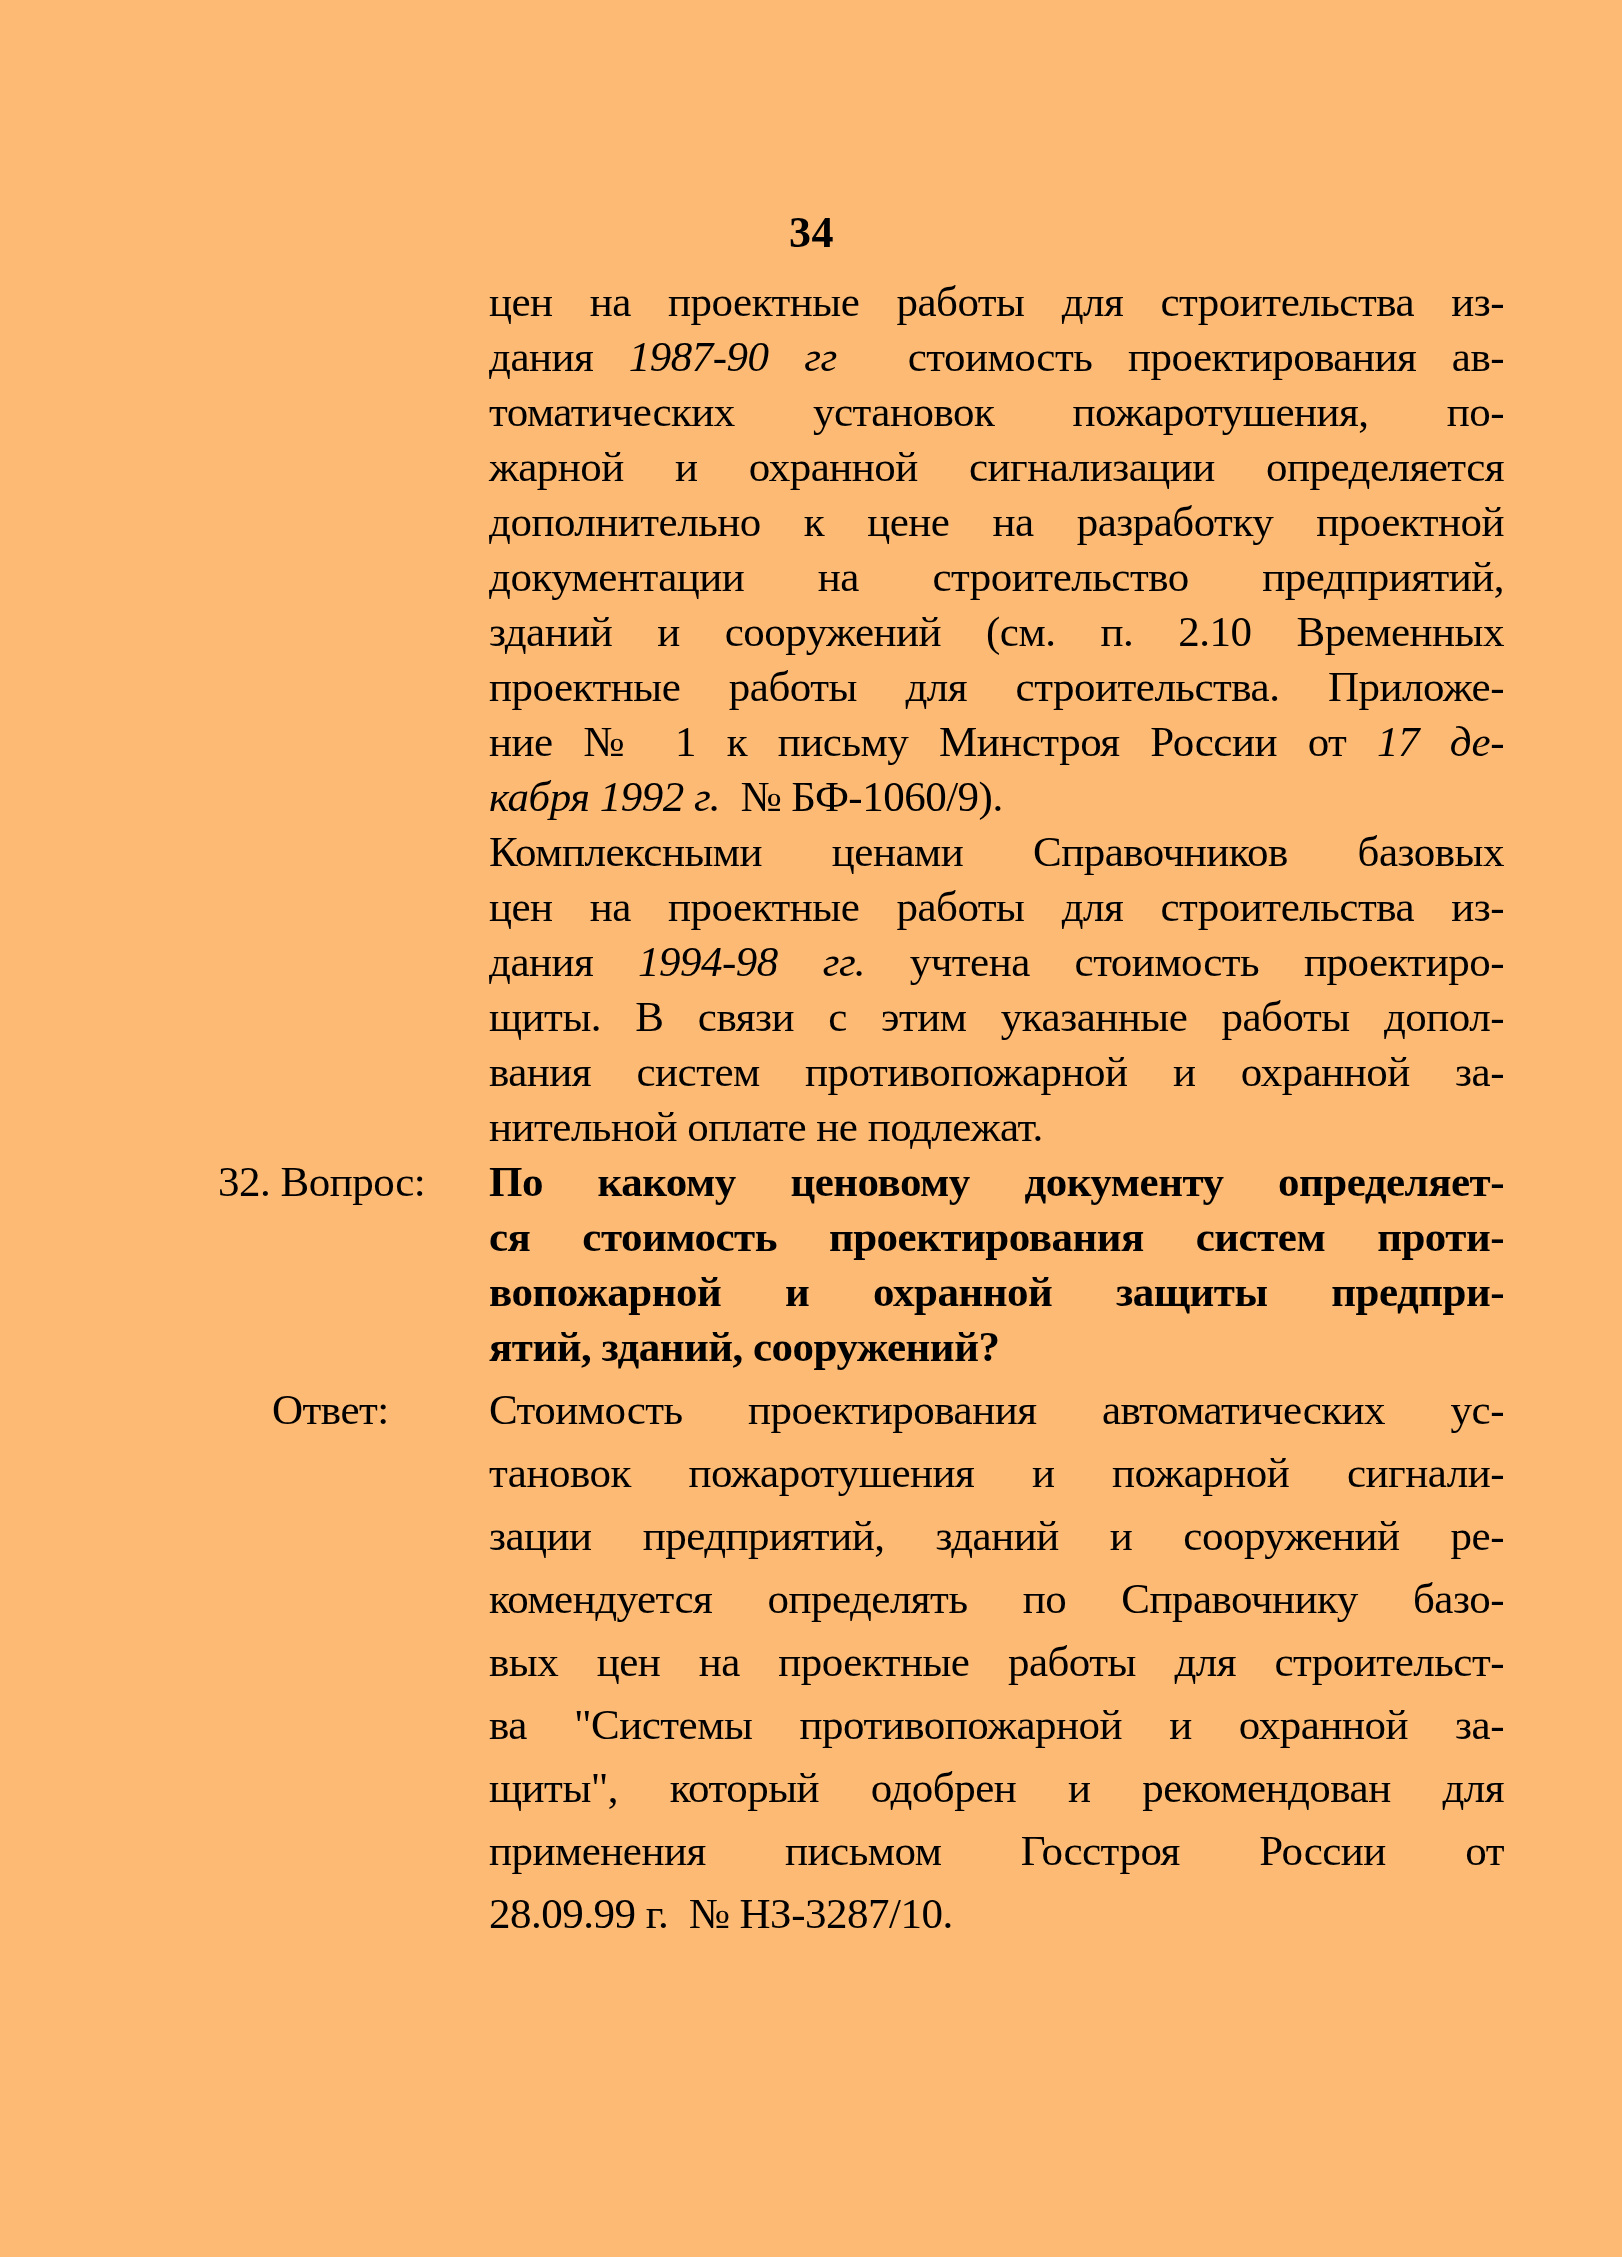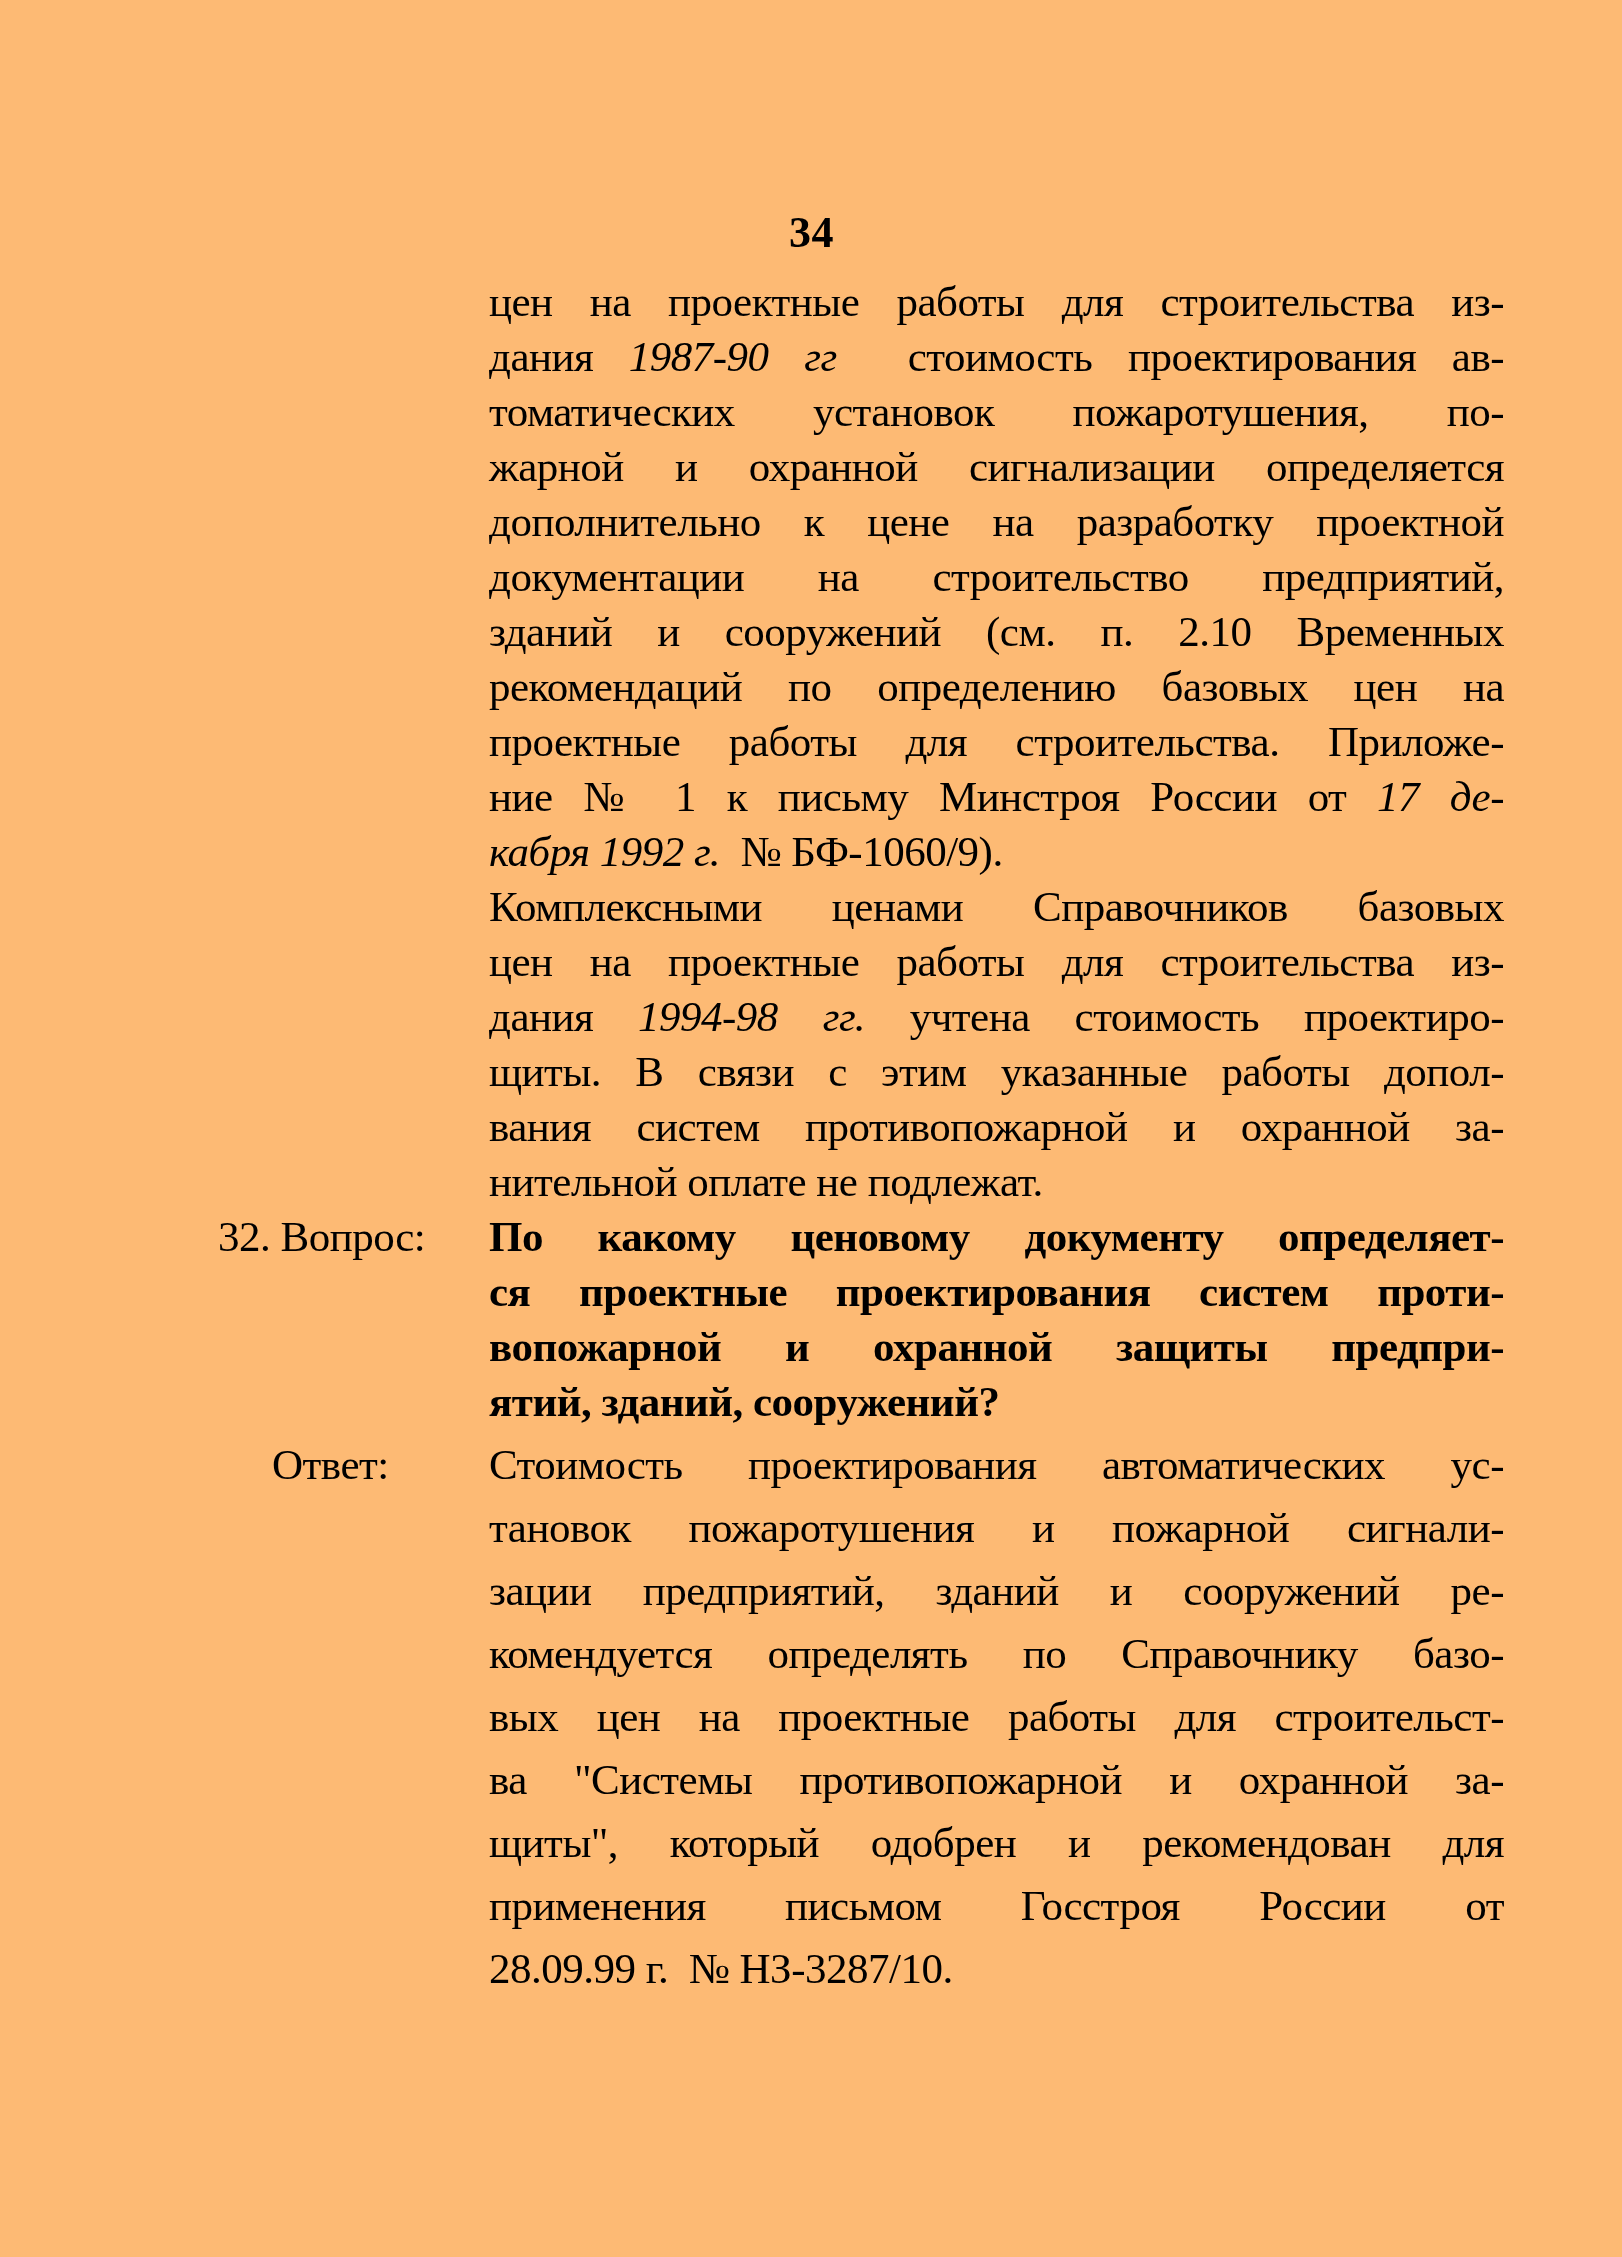--- a/index.html
+++ b/index.html
@@ -71,38 +71,37 @@
     <div class="row">
       <div class="label-cell"></div>
       <div class="lines cont">
           <div class="line"><span>цен на проектные работы для строительства из-</span></div>
           <div class="line"><span>дания </span><span class="it">1987-90 гг</span><span>&nbsp; стоимость проектирования ав-</span></div>
           <div class="line"><span>томатических установок пожаротушения, по-</span></div>
           <div class="line"><span>жарной и охранной сигнализации определяется</span></div>
           <div class="line"><span>дополнительно к цене на разработку проектной</span></div>
           <div class="line"><span>документации на строительство предприятий,</span></div>
           <div class="line"><span>зданий и сооружений (см. п. 2.10 Временных</span></div>
-          <div class="line"><span>рекомендаций по определению базовых цен на</span></div>
           <div class="line"><span>проектные работы для строительства. Приложе-</span></div>
           <div class="line"><span>ние № 1 к письму Минстроя России от </span><span class="it">17 де-</span></div>
           <div class="line flush"><span class="it">кабря 1992 г.</span><span>&nbsp; № БФ-1060/9).</span></div>
           <div class="line"><span>Комплексными ценами Справочников базовых</span></div>
           <div class="line"><span>цен на проектные работы для строительства из-</span></div>
           <div class="line"><span>дания </span><span class="it">1994-98 гг.</span><span> учтена стоимость проектиро-</span></div>
           <div class="line"><span>щиты. В связи с этим указанные работы допол-</span></div>
           <div class="line"><span>вания систем противопожарной и охранной за-</span></div>
           <div class="line flush"><span>нительной оплате не подлежат.</span></div>
         </div>
     </div>
 
     <div class="row">
       <div class="label-cell q-label">32. Вопрос:</div>
       <div class="lines quest">
           <div class="line"><span>По какому ценовому документу определяет-</span></div>
-          <div class="line"><span>ся проектные проектирования систем проти-</span></div>
+          <div class="line"><span>ся стоимость проектирования систем проти-</span></div>
           <div class="line"><span>вопожарной и охранной защиты предпри-</span></div>
           <div class="line flush"><span>ятий, зданий, сооружений?</span></div>
         </div>
     </div>
 
     <div class="row ans-row">
       <div class="label-cell a-label">Ответ:</div>
       <div class="lines ans">
           <div class="line"><span>Стоимость проектирования автоматических ус-</span></div>
           <div class="line"><span>тановок пожаротушения и пожарной сигнали-</span></div>

